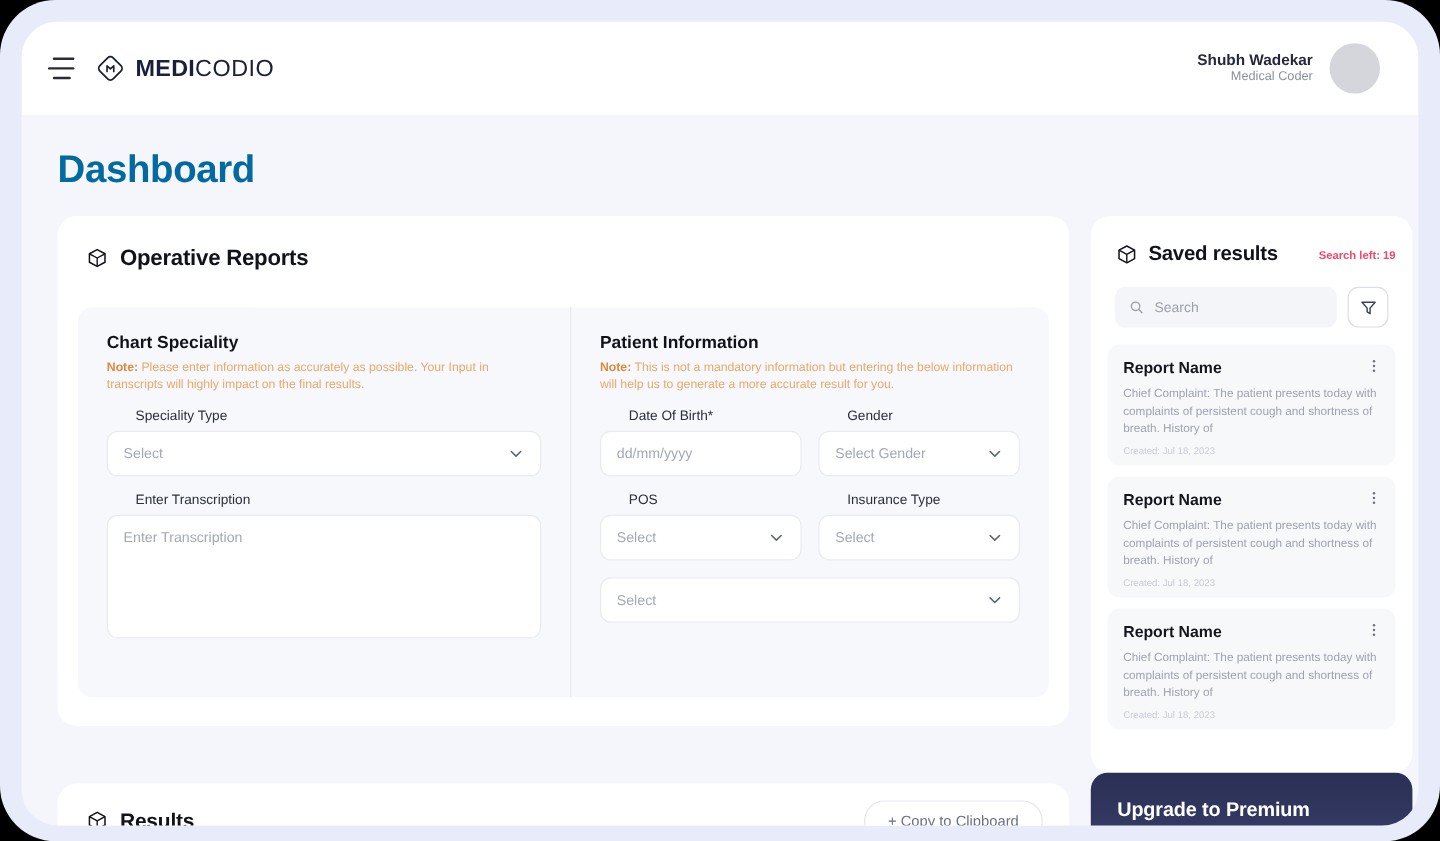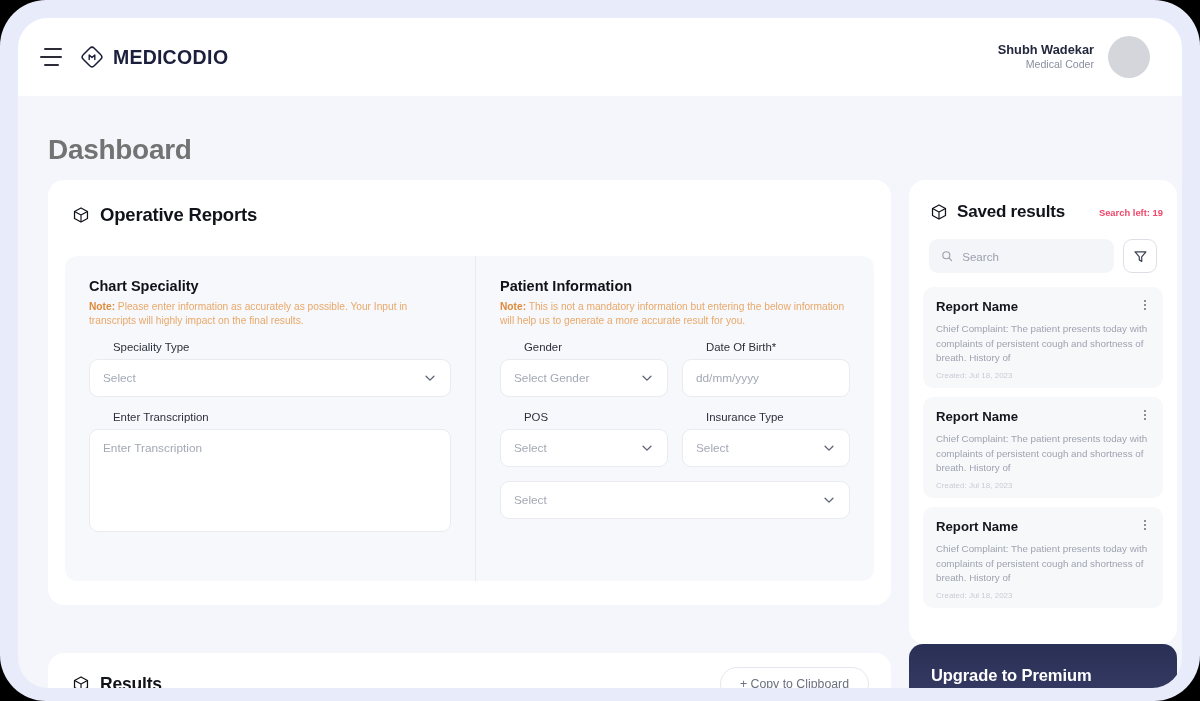--- a/index.html
+++ b/index.html
@@ -52,40 +52,39 @@
   .hamburger i:nth-child(2) { width: 22px; }
   .hamburger i:nth-child(3) { width: 15px; margin-left: 4px; }
 
   .brand { display: flex; align-items: center; gap: 9px; }
   .brand-mark { width: 24px; height: 24px; display:block; }
   .brand-text {
     font-size: 19.5px; letter-spacing: .2px;
     color: #1b1f3b;
   }
   .brand-text b { font-weight: 800; }
-  .brand-text span { font-weight: 700; letter-spacing: .4px; }
+  .brand-text span { font-weight: 400; letter-spacing: .4px; }
 
   #user-block {
     margin-left: auto;
     display: flex; align-items: center; gap: 14px;
   }
   #user-text { text-align: right; line-height: 1.25; }
   #user-name { font-size: 12.8px; font-weight: 700; color: #23283d; }
   #user-role { font-size: 10.6px; color: #8a8f9e; }
   #avatar {
     width: 42px; height: 42px; border-radius: 50%;
     background: #d4d6dc;
   }
 
   
   #page-title {
     position: absolute; left: 30px; top: 105px;
-    font-size: 28px; font-weight: 800; color: #737373;
+    font-size: 32px; font-weight: 800; color: #0369a1;
     letter-spacing: -.3px;
-    margin-top: 11px;
   }
 
   
   #operative-card {
     position: absolute;
     left: 30px; top: 162px;
     width: 843px; height: 425px;
     background: #ffffff;
     border-radius: 16px;
   }
@@ -290,31 +289,31 @@
         </div>
 
         <div class="col col-right">
           <h3>Patient Information</h3>
           <div class="note">
             <b>Note:</b><span> This is not a mandatory information but entering the below information will help us to generate a more accurate result for you.</span>
           </div>
 
           <div class="row2">
             <div class="field">
+              <label class="field-label">Date Of Birth*</label>
+              <input class="control" type="text" placeholder="dd/mm/yyyy" style="">
+            </div>
+            <div class="field">
               <label class="field-label">Gender</label>
               <div class="control">
                 <span>Select Gender</span>
                 <svg class="chev" width="14" height="14" viewBox="0 0 16 16">
                   <path d="M3.5 6 L8 10.4 L12.5 6" fill="none" stroke="#5d6475" stroke-width="1.5" stroke-linecap="round" stroke-linejoin="round"></path>
                 </svg>
               </div>
-            </div>
-            <div class="field">
-              <label class="field-label">Date Of Birth*</label>
-              <input class="control" type="text" placeholder="dd/mm/yyyy" style="">
             </div>
           </div>
 
           <div class="row2">
             <div class="field">
               <label class="field-label">POS</label>
               <div class="control">
                 <span>Select</span>
                 <svg class="chev" width="14" height="14" viewBox="0 0 16 16">
                   <path d="M3.5 6 L8 10.4 L12.5 6" fill="none" stroke="#5d6475" stroke-width="1.5" stroke-linecap="round" stroke-linejoin="round"></path>

